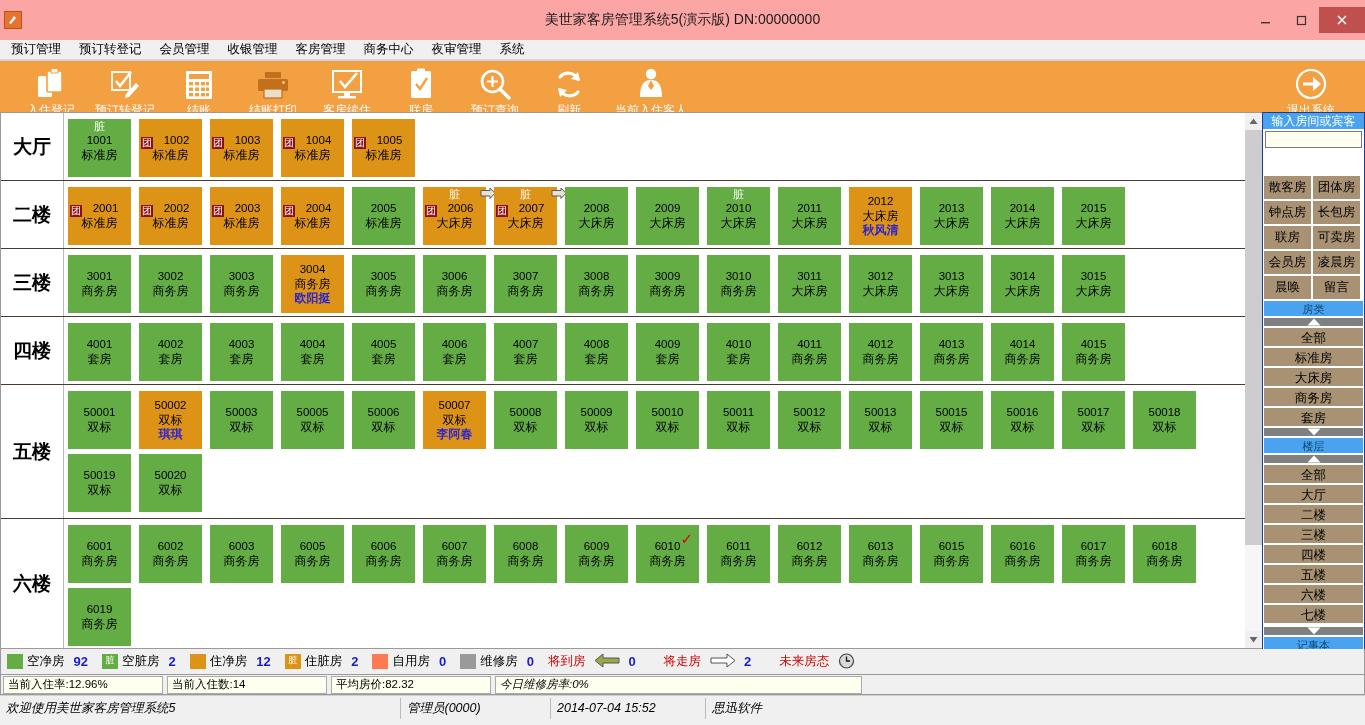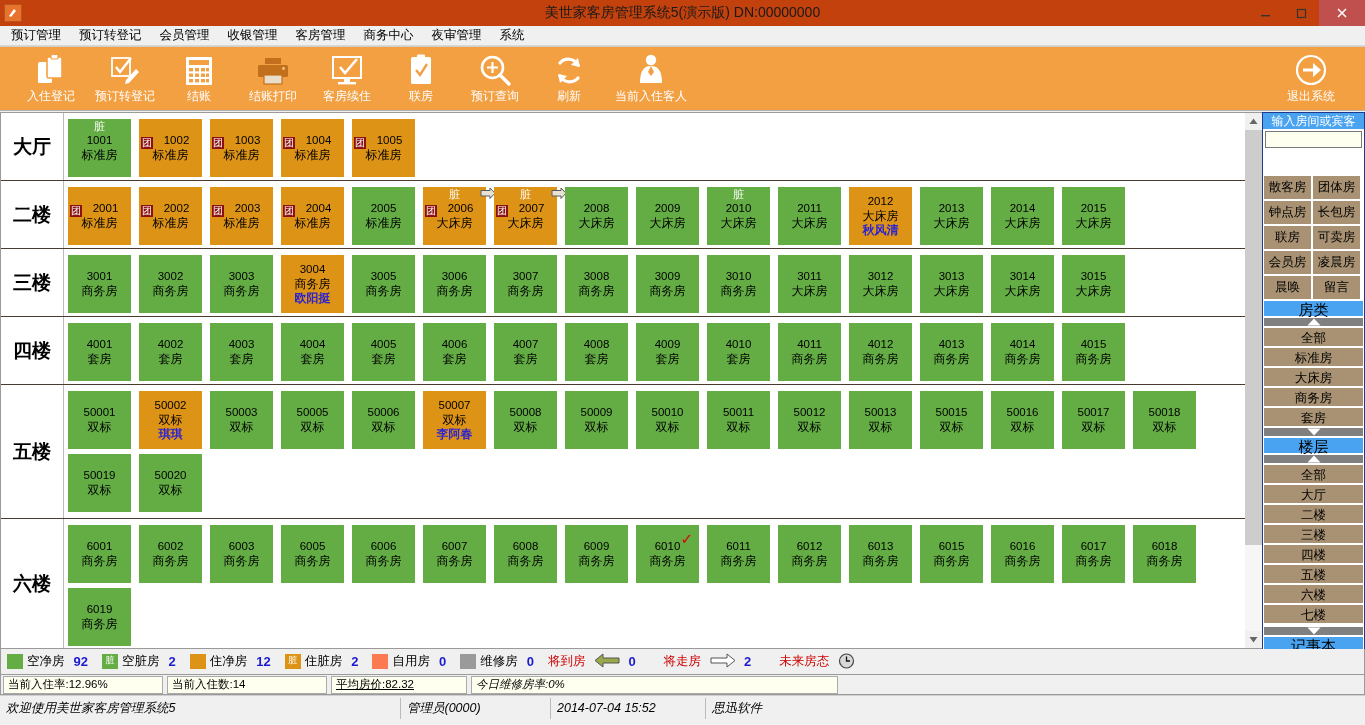--- a/index.html
+++ b/index.html
@@ -6,22 +6,22 @@
   html,body { width:1365px; height:725px; overflow:hidden; }
   body {
     font-family: "Liberation Sans", "DejaVu Sans", sans-serif;
     font-size: 12px;
     background: #f0f0f0;
     -webkit-font-smoothing: none;
   }
 
   
   #titlebar {
-    height: 26px;
-    background: #c2410c;
+    height: 40px;
+    background: #fca5a5;
     display: flex;
     align-items: center;
     position: relative;
   }
   #app-icon {
     width: 18px; height: 18px; margin-left: 4px;
     background: #e8732c;
     border: 1px solid #b8551d;
     display:flex; align-items:center; justify-content:center;
     font-size: 10px; color:#fff;
@@ -171,21 +171,21 @@
     background:#fffff0; border:1px solid #7a7a7a;
   }
   .rp-grid { display:flex; flex-wrap:wrap;margin-top:25px; }
   .rp-btn {
     width: 49px; height: 25px;
     background:#a89273; border:1px solid #fff;
     display:flex;align-items:center;justify-content:center;
     font-size:12.5px; color:#000; cursor:default;
   }
   .rp-sect {
-    background:#4aa3f0; color:#000000; font-size:15px;
+    background:#4aa3f0; color:#0c4a6e; font-size:11px;
     text-align:center; height:17px; line-height:17px;
     border:1px solid #fff;
   }
   .rp-spin {
     background:#808080; height:15px;
     display:flex;align-items:center;justify-content:center;
     border:1px solid #fff; cursor:default;
   }
   .rp-list-item {
     background:#a89273; border:1px solid #fff;
@@ -223,21 +223,21 @@
     display:flex; align-items:center;
   }
   .stat-cell {
     height: 18px; margin: 1px 2px 1px 2px;
     background:#fffff0; border:1px solid #aaa;
     font-size: 11.5px; color:#000;
     display:flex; align-items:center; padding-left: 4px;
   }
   .stat-1 { width: 160px; }
   .stat-2 { width: 160px; }
-  .stat-3 { width: 136px; text-decoration: underline; }
+  .stat-3 { width: 160px; }
   .stat-4 { width: 367px; font-style: italic; }
 
   #statusbar {
     height: 25px; background:#f0f0f0;
     border-top:1px solid #d0d0d0;
     display:flex; align-items:center;font-style:italic;
   }
   .sb-cell {
     height: 21px; display:flex; align-items:center;
     font-size: 12.5px; color:#000; padding-left: 6px;

